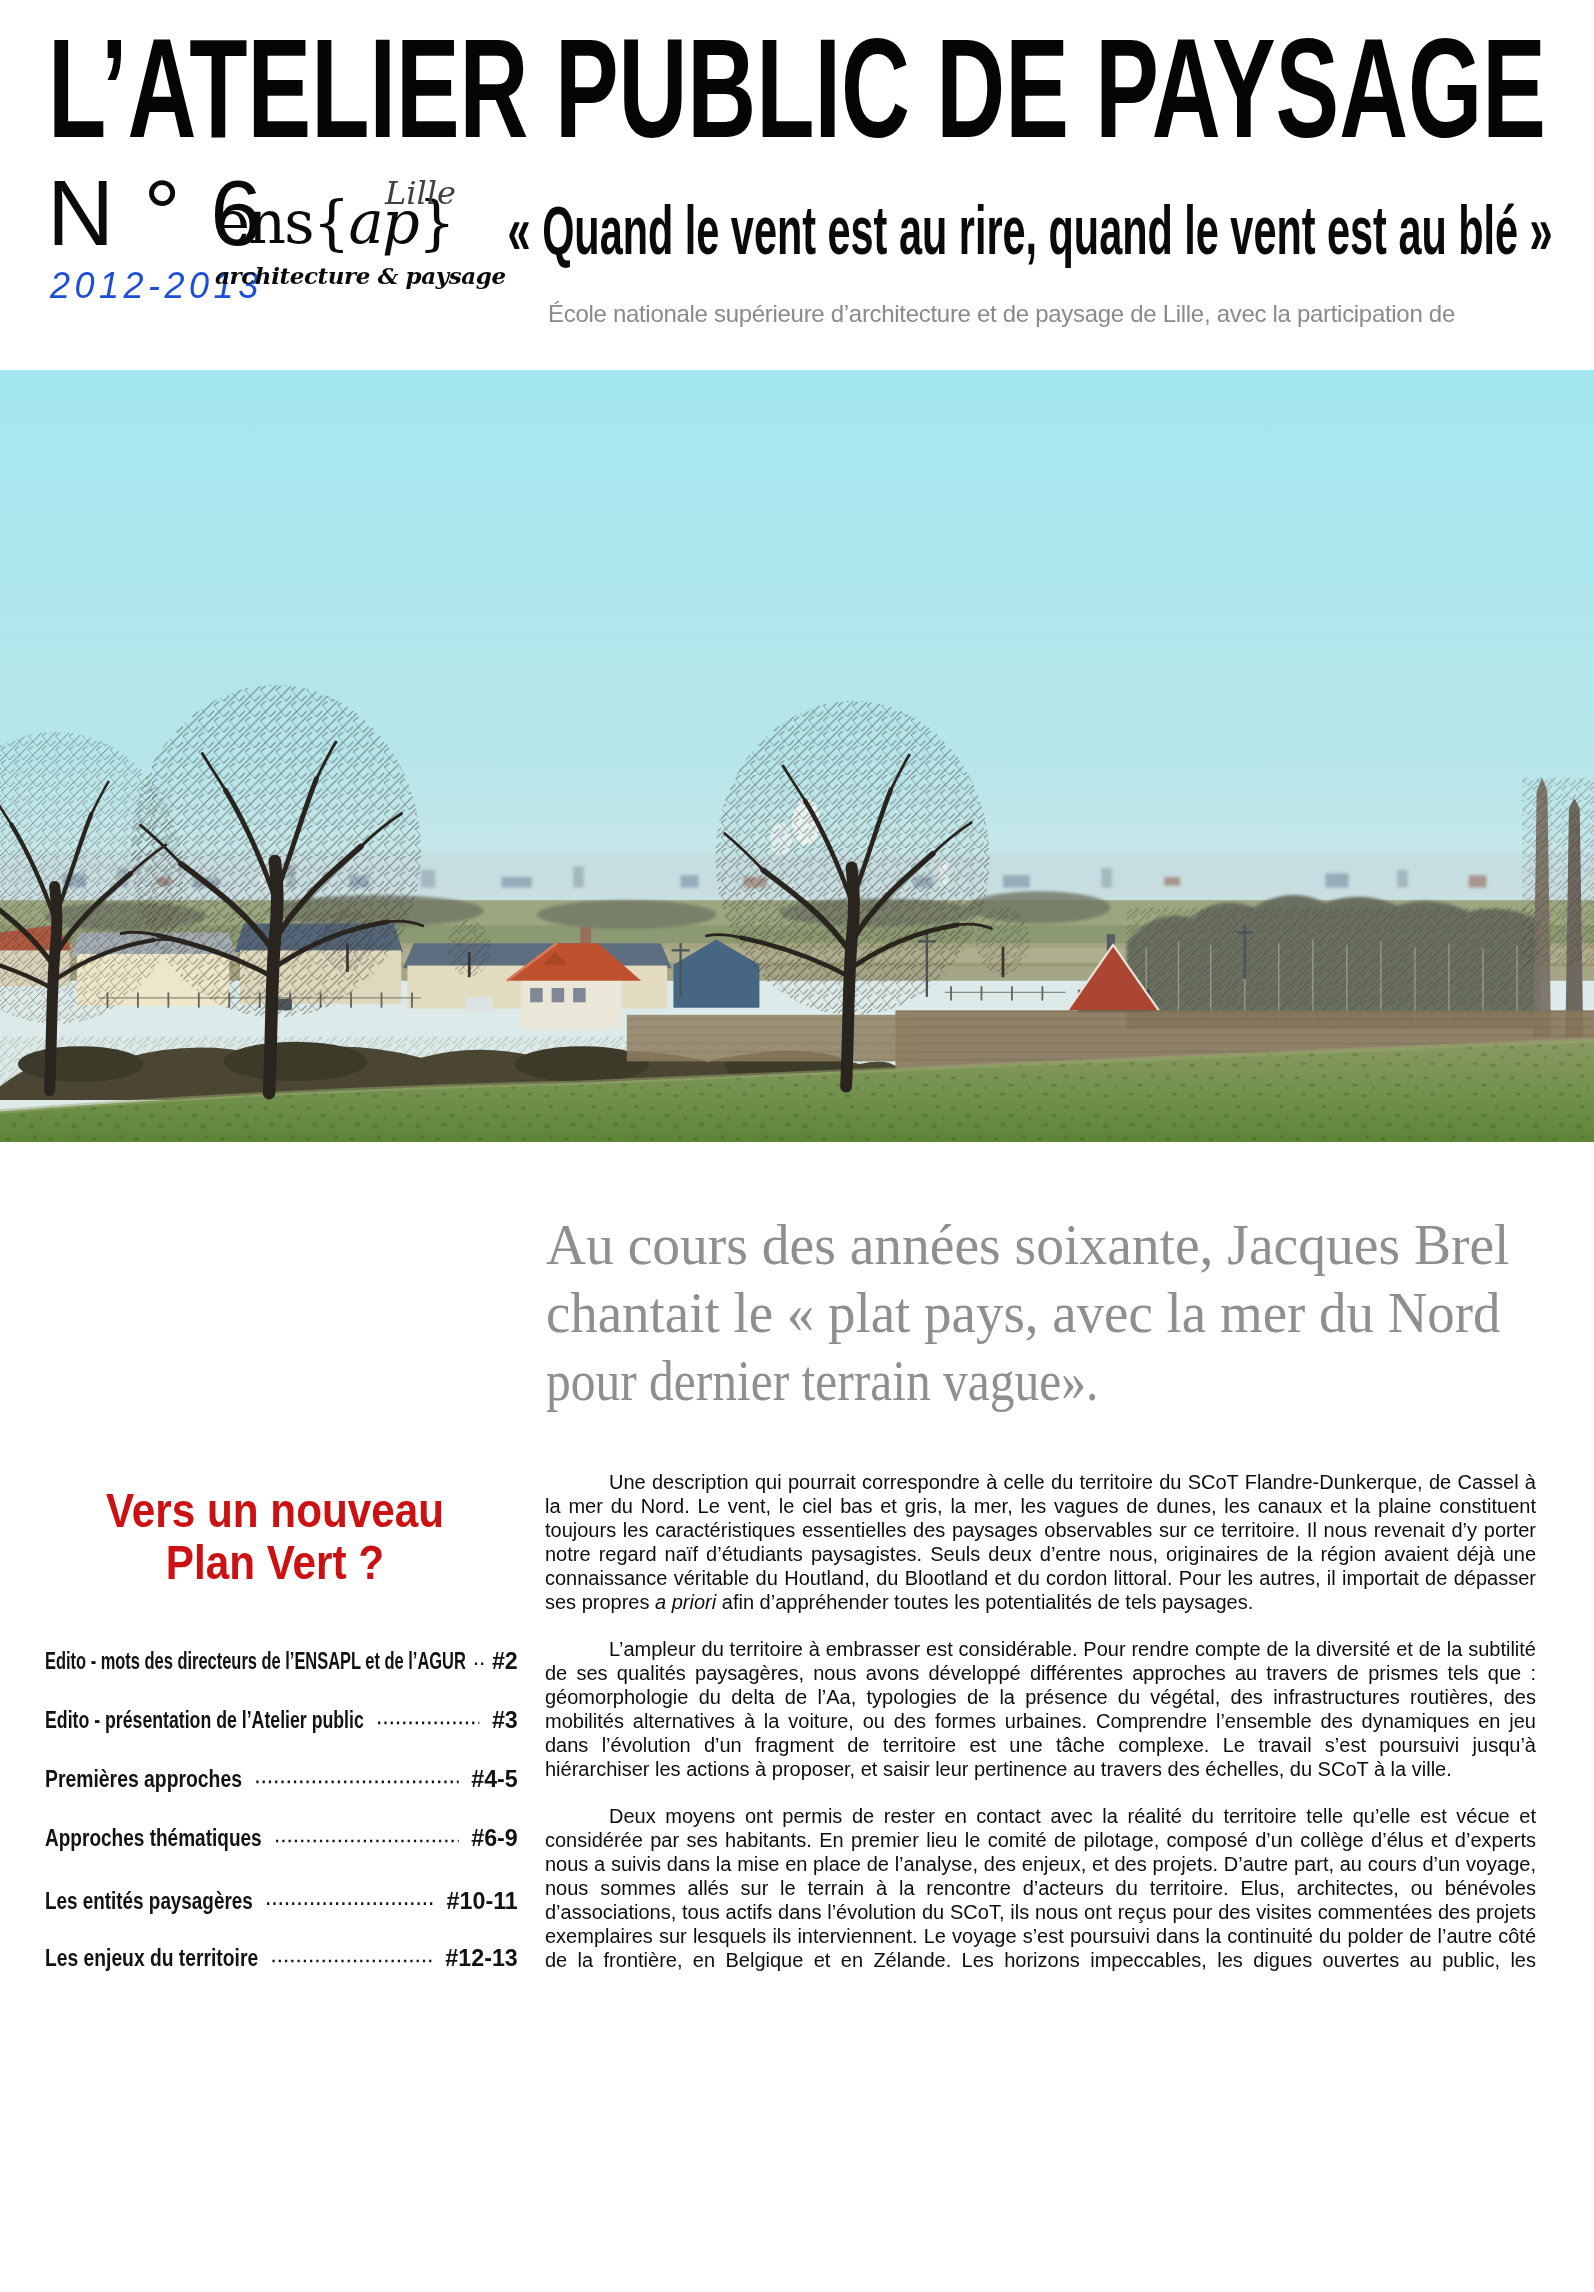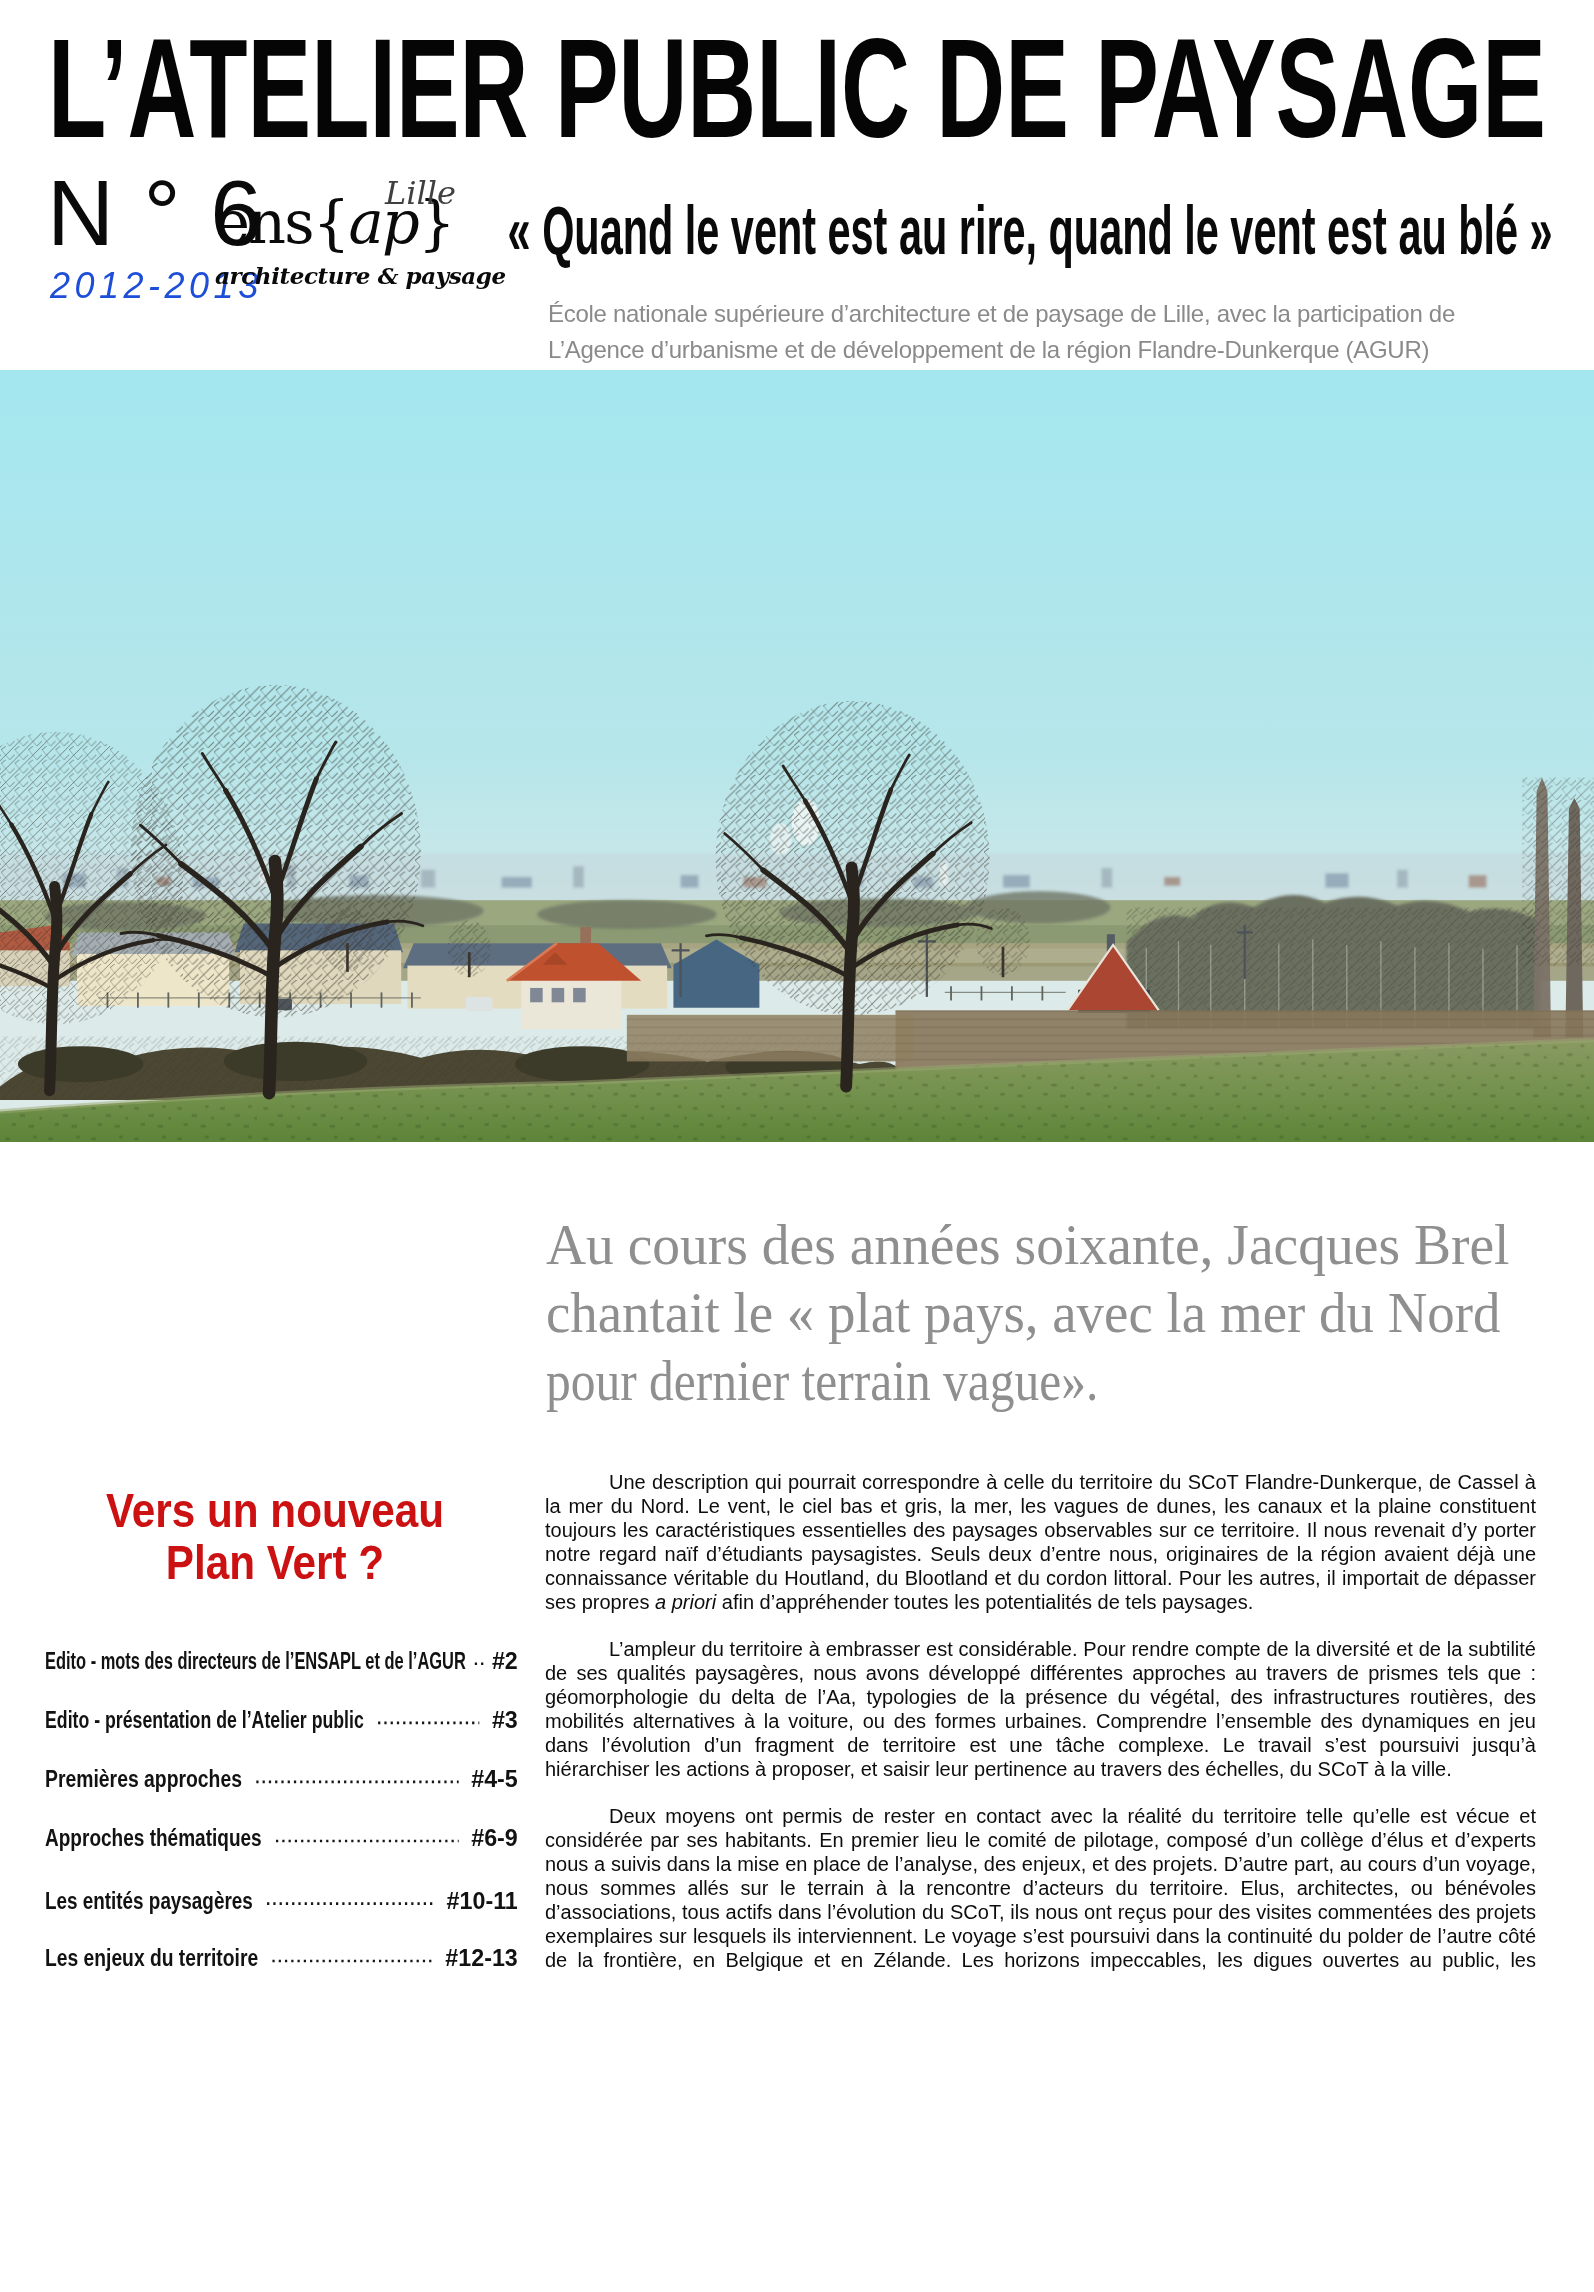--- a/index.html
+++ b/index.html
@@ -69,21 +69,20 @@
     <span class="lille">Lille</span>
     <div class="tagline">architecture &amp; paysage</div>
   </div>
 
   <svg class="quote-svg" width="1057" height="85" viewBox="0 0 1180 95">
     <text x="0" y="74" textLength="1168" lengthAdjust="spacingAndGlyphs">« Quand le vent est au rire, quand le vent est au blé »</text>
   </svg>
 
   <div class="subtitle">
     <div>École nationale supérieure d’architecture et de paysage de Lille, avec la participation de</div>
-    <div>L’Agence d’urbanisme et de développement de la région Flandre-Dunkerque (AGUR)</div>
   </div>
 
   <svg class="photo" viewBox="0 0 1780 862" preserveAspectRatio="none" role="img" aria-label="Flat winter landscape of the Flanders plain: bare trees, farm buildings with red roofs, a green field in the foreground and a hazy town on the horizon">
     <defs>
       <linearGradient id="sky" x1="0" y1="0" x2="0" y2="1">
         <stop offset="0" stop-color="#a4e7ef"></stop>
         <stop offset=".5" stop-color="#b6e6ea"></stop>
         <stop offset=".68" stop-color="#cde7e9"></stop>
         <stop offset=".8" stop-color="#dcebe9"></stop>
       </linearGradient>

